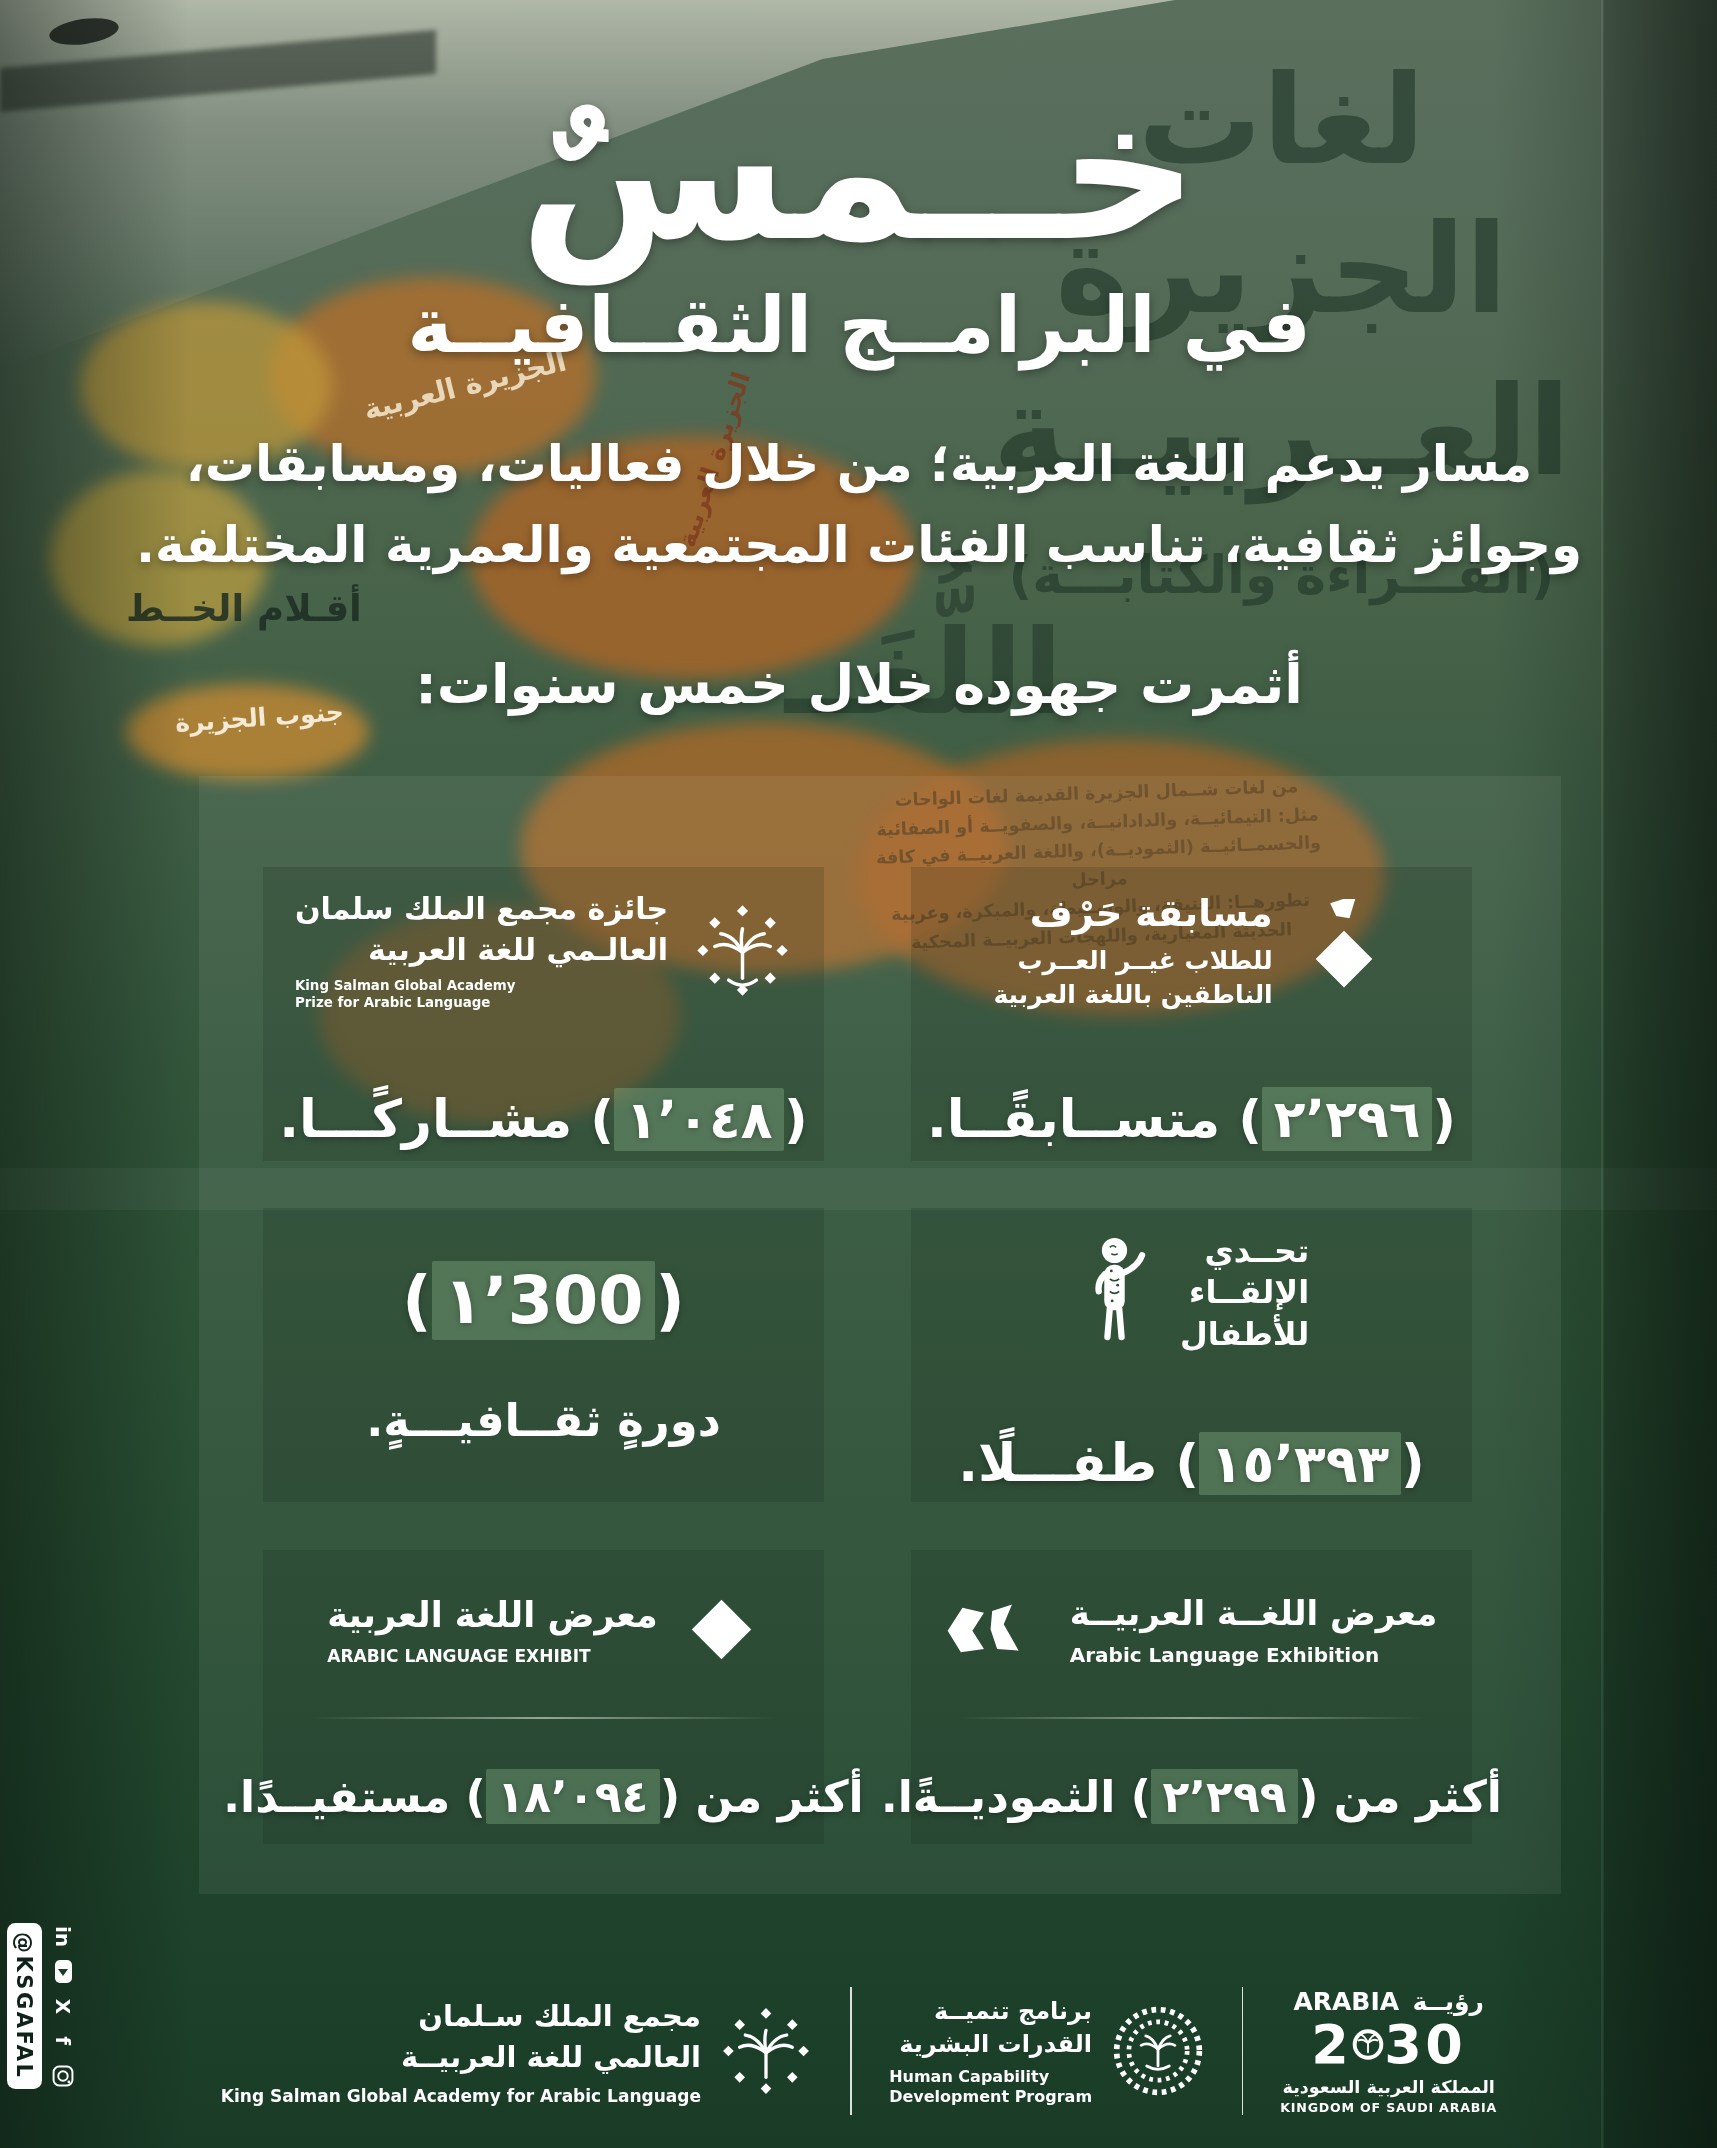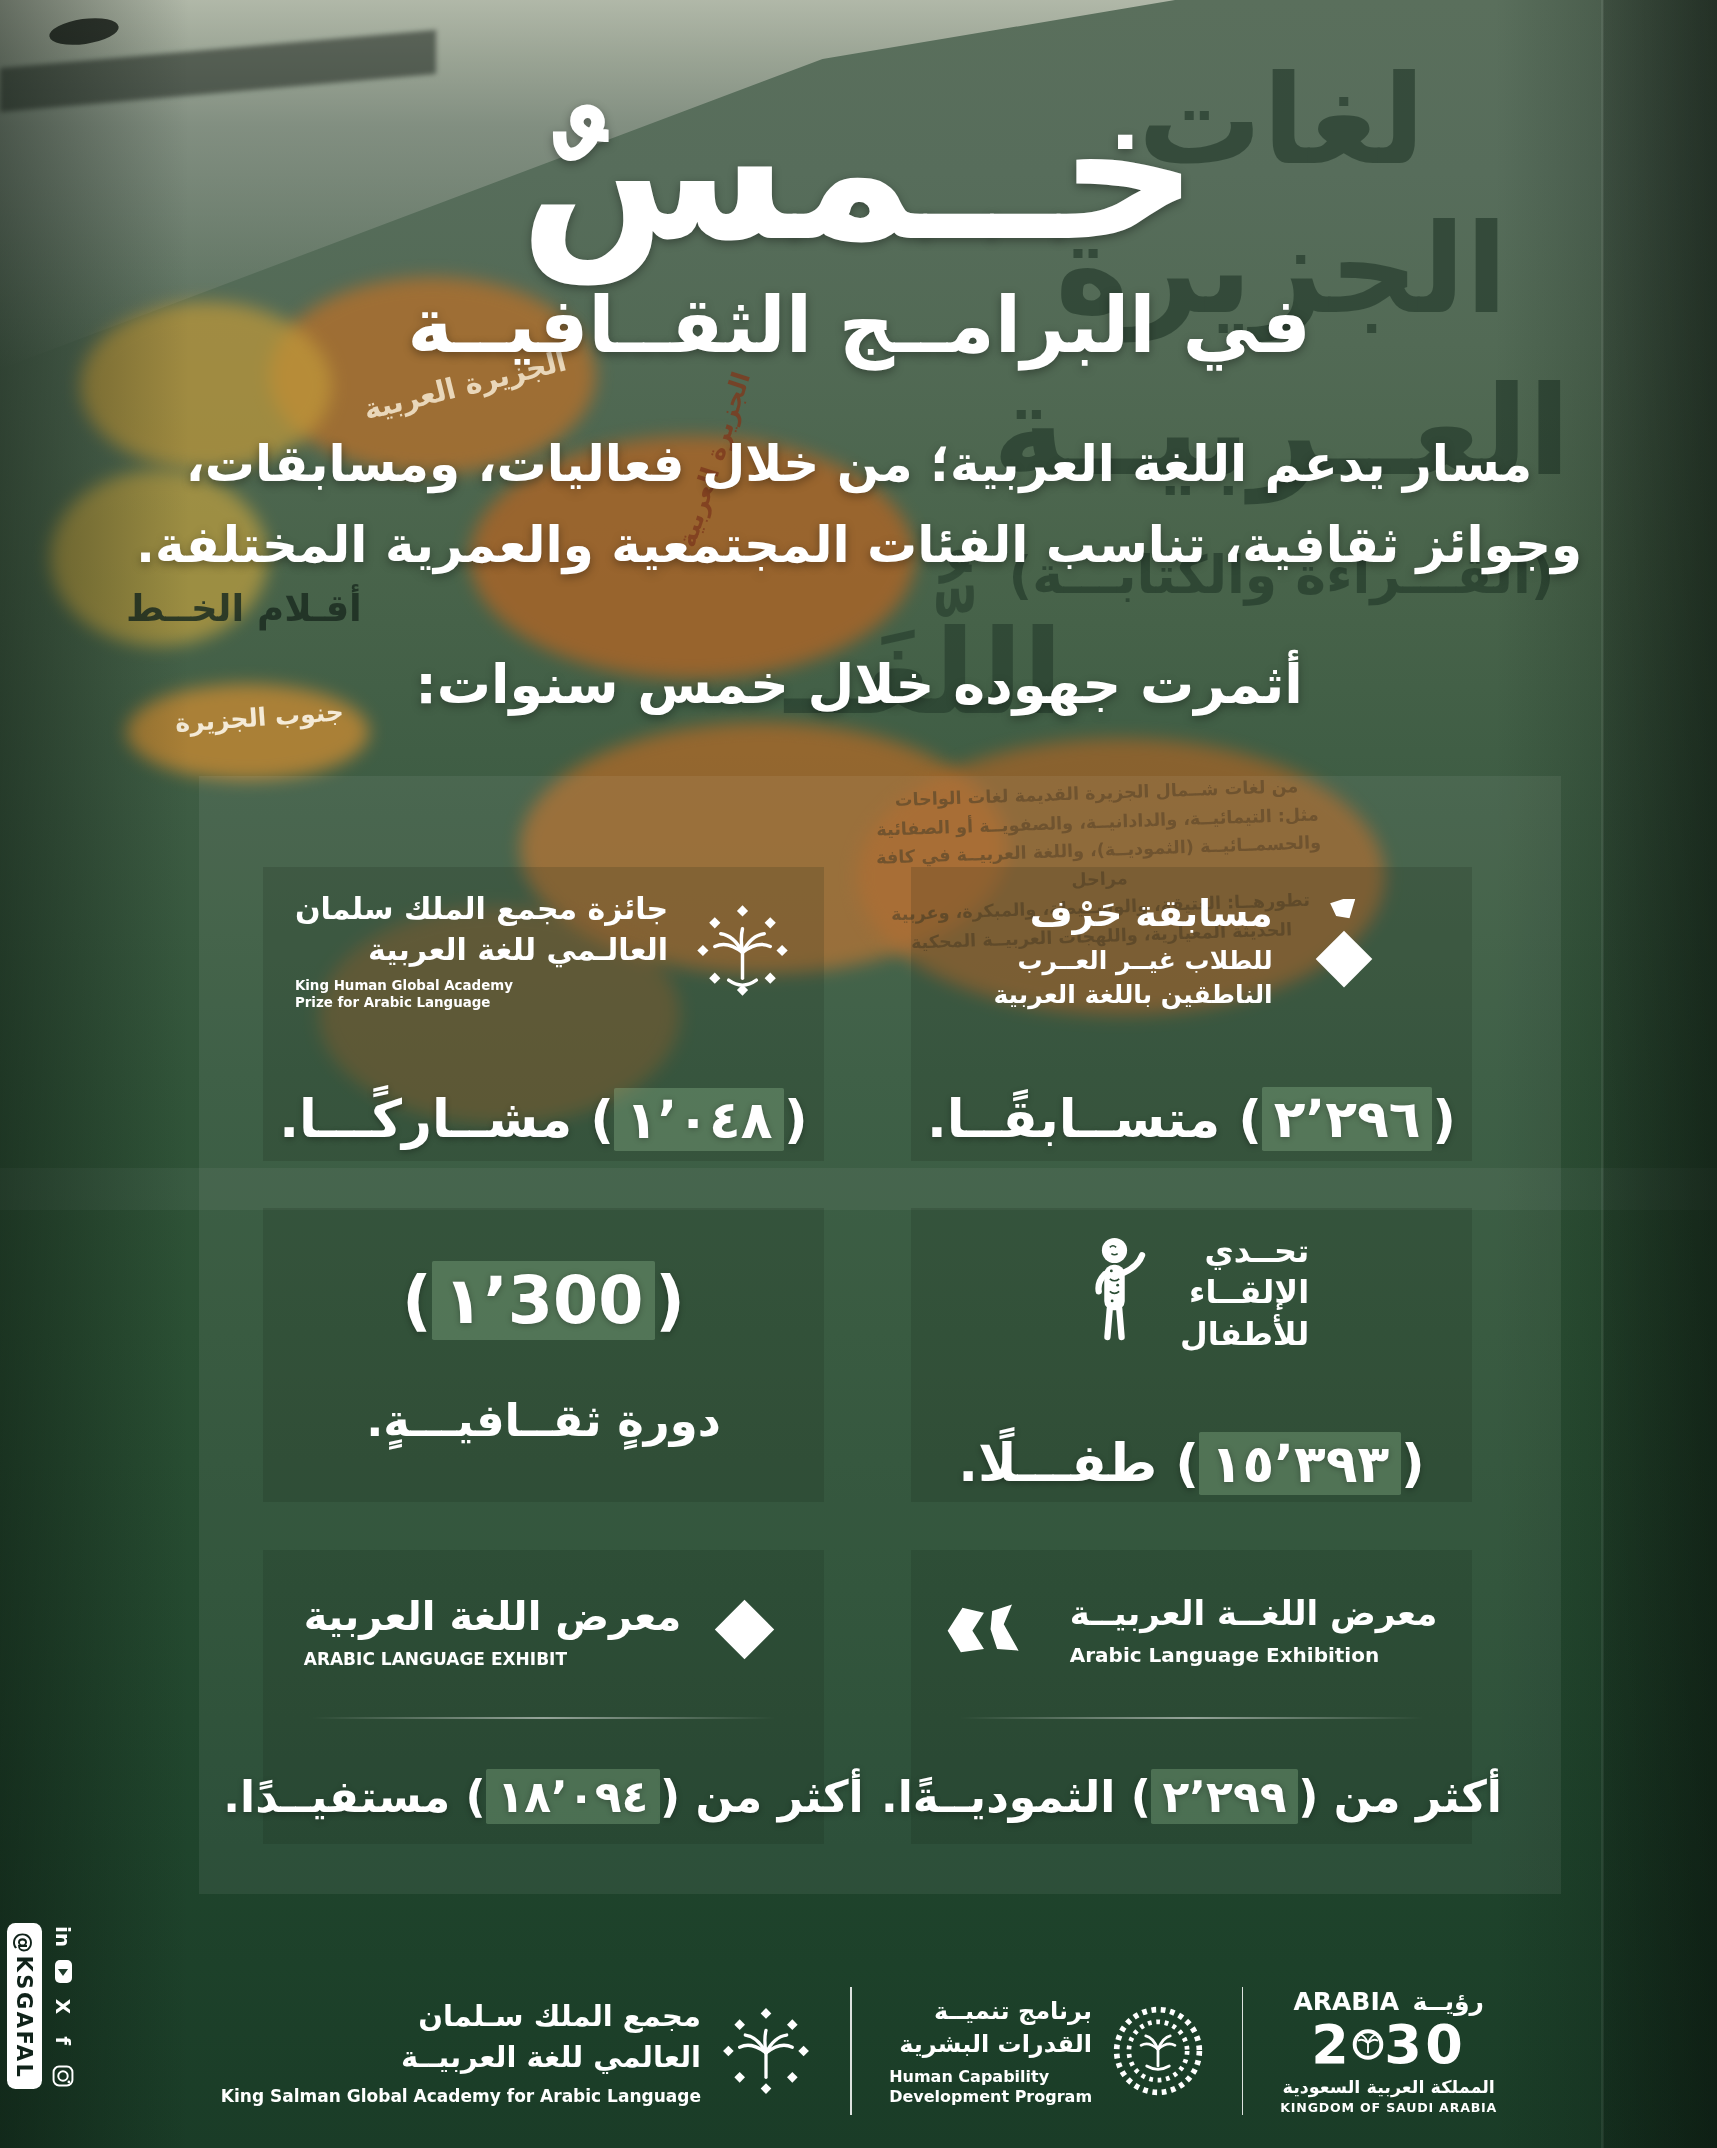--- a/index.html
+++ b/index.html
@@ -185,21 +185,21 @@
         <path d="M50 52 C48 40 49 32 50 28"></path>
         <path d="M36 80 Q50 90 64 80"></path>
       </g>
     </svg>
     <div>
       <div class="t-ar" style="font-size:30px;">
         <div>جائزة مجمع الملك سلمان</div>
         <div>العالـمي للغة العربية</div>
       </div>
       <div class="t-en" style="font-size:13.4px;margin-top:8.4px;" dir="ltr">
-        <div>King Human Global Academy</div>
+        <div>King Salman Global Academy</div>
         <div>Prize for Arabic Language</div>
       </div>
     </div>
   </div>
   <div class="divider"></div>
   <div class="stat">
     <span>(</span><span class="hl">١٬٠٤٨</span><span>) مشــاركًـــا.</span>
   </div>
 </div>
 
@@ -262,21 +262,21 @@
     <span>(</span><span class="hl">١٥٬٣٩٣</span><span>) طفـــلًا.</span>
   </div>
 </div>
 
 <div class="abs card c5" dir="rtl">
   <div class="logo-row" style="height:124px;">
     <svg width="77" height="77" viewBox="0 0 88 88">
       <rect x="20" y="20" width="48" height="48" transform="rotate(45 44 44)" fill="#fff"></rect>
     </svg>
     <div>
-      <div class="t-ar" style="font-size:40px;">معرض اللغة العربية</div>
+      <div class="t-ar" style="font-size:35px;">معرض اللغة العربية</div>
       <div class="t-en" style="font-size:17px;margin-top:6.7px;" dir="ltr">ARABIC LANGUAGE EXHIBIT</div>
     </div>
   </div>
   <div class="divider"></div>
   <div class="stat stat-sm">
     <span>أكثر من (</span><span class="hl">١٨٬٠٩٤</span><span>) مستفيــدًا.</span>
   </div>
 </div>
 
 <div class="abs card c6" dir="rtl">

